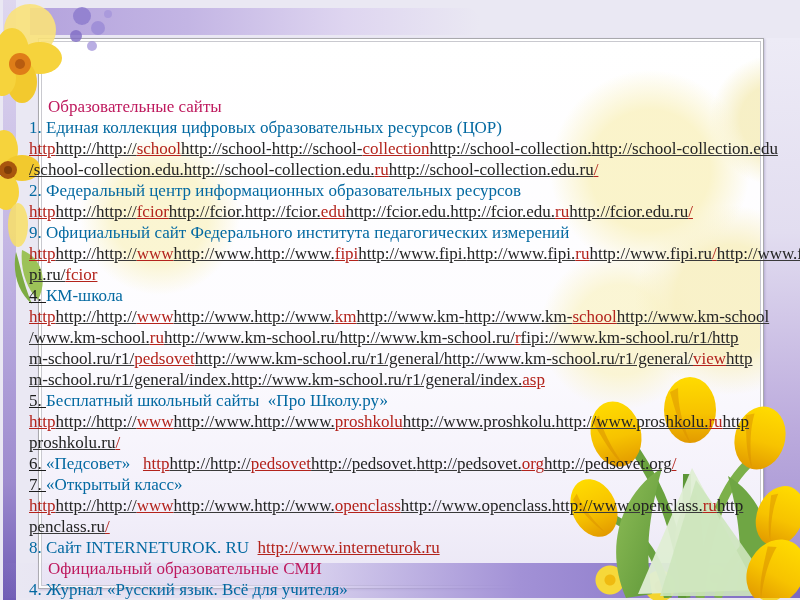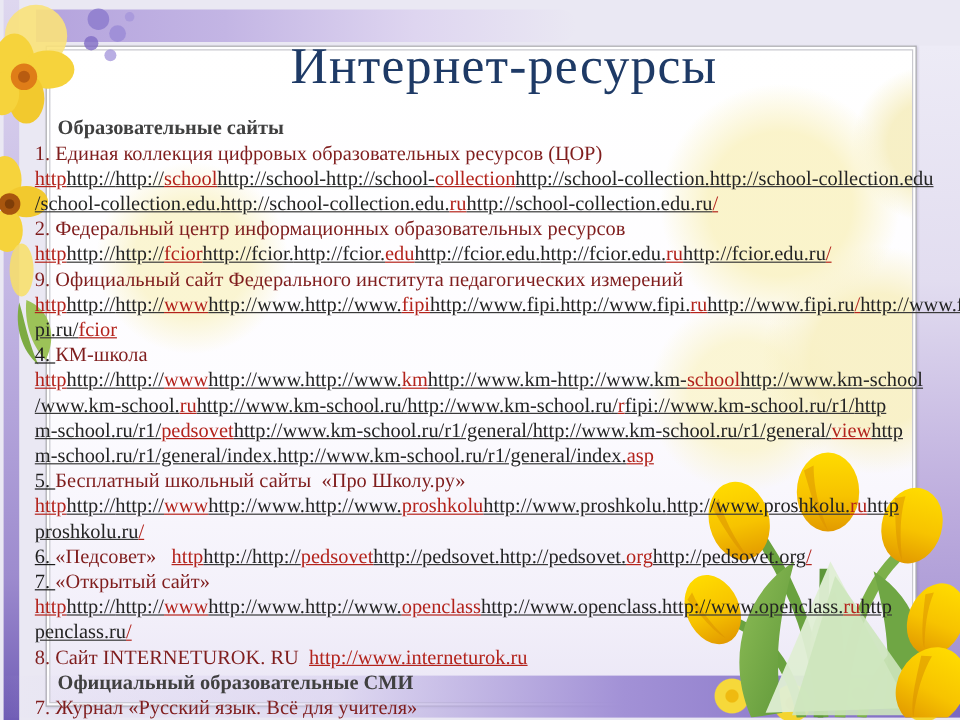--- a/index.html
+++ b/index.html
@@ -61,22 +61,22 @@
     text-align:center;font-size:43px;letter-spacing:1px;color:#1e3a66;
     font-family:"Liberation Serif","DejaVu Serif",serif;
   }
   
   .body-text{
     position:absolute;left:29px;top:96px;width:790px;z-index:7;
     font-size:17px;line-height:21px;color:#1c1c1c;
   }
   .line{white-space:pre;height:21px;}
   .line.indent{padding-left:19px;}
-  .seg-plain{color:#7f1d1d;}
-  .seg-bold{font-weight:bold;color:#404040;margin-top:40px;}
+  .seg-plain{color:#0369a1;}
+  .seg-bold{font-weight:normal;color:#be185d;margin-top:40px;}
   .seg-dark{color:#242424;text-decoration:underline;text-decoration-color:#3a3a3a;}
   .seg-red{color:#b3231c;text-decoration:underline;text-decoration-color:#b3231c;}
   .seg-num{color:#1c1c1c;text-decoration:underline;}
 </style>
 </head>
 <body>
 
 <div id="stage">
 
   <div class="frame-bg"></div>
@@ -165,42 +165,41 @@
     <g transform="rotate(22 212 140)">
       <ellipse cx="212" cy="140" rx="23" ry="31" fill="url(#tg)"></ellipse>
       <path d="M196 124 C 202 146, 206 158, 212 166 C 206 150, 202 136, 202 120 Z" fill="#d98f00" opacity="0.5"></path>
     </g>
     <g transform="rotate(30 208 196)">
       <ellipse cx="208" cy="196" rx="28" ry="34" fill="url(#tg)"></ellipse>
       <path d="M188 178 C 196 204, 200 216, 208 226 C 200 206, 196 190, 196 174 Z" fill="#d98f00" opacity="0.55"></path>
     </g>
   </svg>
 
-  <div class="title">Интернет-ресурсы</div>
 
   <div class="body-text">
       <div class="line indent"><span class="seg-bold">Образовательные сайты</span></div>
       <div class="line"><span class="seg-plain">1. Единая коллекция цифровых образовательных ресурсов (ЦОР)</span></div>
       <div class="line"><span class="seg-red">http</span><span class="seg-dark">http://</span><span class="seg-dark">http://</span><span class="seg-red">school</span><span class="seg-dark">http://school-</span><span class="seg-dark">http://school-</span><span class="seg-red">collection</span><span class="seg-dark">http://school-collection.</span><span class="seg-dark">http://school-collection.edu</span></div>
       <div class="line"><span class="seg-dark">/school-collection.edu.</span><span class="seg-dark">http://school-collection.edu.</span><span class="seg-red">ru</span><span class="seg-dark">http://school-collection.edu.ru</span><span class="seg-red">/</span></div>
       <div class="line"><span class="seg-plain">2. Федеральный центр информационных образовательных ресурсов</span></div>
       <div class="line"><span class="seg-red">http</span><span class="seg-dark">http://</span><span class="seg-dark">http://</span><span class="seg-red">fcior</span><span class="seg-dark">http://fcior.</span><span class="seg-dark">http://fcior.</span><span class="seg-red">edu</span><span class="seg-dark">http://fcior.edu.</span><span class="seg-dark">http://fcior.edu.</span><span class="seg-red">ru</span><span class="seg-dark">http://fcior.edu.ru</span><span class="seg-red">/</span></div>
       <div class="line"><span class="seg-plain">9. Официальный сайт Федерального института педагогических измерений</span></div>
       <div class="line"><span class="seg-red">http</span><span class="seg-dark">http://</span><span class="seg-dark">http://</span><span class="seg-red">www</span><span class="seg-dark">http://www.</span><span class="seg-dark">http://www.</span><span class="seg-red">fipi</span><span class="seg-dark">http://www.fipi.</span><span class="seg-dark">http://www.fipi.</span><span class="seg-red">ru</span><span class="seg-dark">http://www.fipi.ru</span><span class="seg-red">/</span><span class="seg-dark">http://www.fi</span></div>
       <div class="line"><span class="seg-dark">pi.ru/</span><span class="seg-red">fcior</span></div>
       <div class="line"><span class="seg-num">4. </span><span class="seg-plain">КМ-школа</span></div>
       <div class="line"><span class="seg-red">http</span><span class="seg-dark">http://</span><span class="seg-dark">http://</span><span class="seg-red">www</span><span class="seg-dark">http://www.</span><span class="seg-dark">http://www.</span><span class="seg-red">km</span><span class="seg-dark">http://www.km-</span><span class="seg-dark">http://www.km-</span><span class="seg-red">school</span><span class="seg-dark">http://www.km-school</span></div>
       <div class="line"><span class="seg-dark">/www.km-school.</span><span class="seg-red">ru</span><span class="seg-dark">http://www.km-school.ru/</span><span class="seg-dark">http://www.km-school.ru/</span><span class="seg-red">r</span><span class="seg-dark">fipi://www.km-school.ru/r1/</span><span class="seg-dark">http</span></div>
       <div class="line"><span class="seg-dark">m-school.ru/r1/</span><span class="seg-red">pedsovet</span><span class="seg-dark">http://www.km-school.ru/r1/general/</span><span class="seg-dark">http://www.km-school.ru/r1/general/</span><span class="seg-red">view</span><span class="seg-dark">http</span></div>
       <div class="line"><span class="seg-dark">m-school.ru/r1/general/index.</span><span class="seg-dark">http://www.km-school.ru/r1/general/index.</span><span class="seg-red">asp</span></div>
       <div class="line"><span class="seg-num">5. </span><span class="seg-plain">Бесплатный школьный сайты  «Про Школу.ру»</span></div>
       <div class="line"><span class="seg-red">http</span><span class="seg-dark">http://</span><span class="seg-dark">http://</span><span class="seg-red">www</span><span class="seg-dark">http://www.</span><span class="seg-dark">http://www.</span><span class="seg-red">proshkolu</span><span class="seg-dark">http://www.proshkolu.</span><span class="seg-dark">http://www.proshkolu.</span><span class="seg-red">ru</span><span class="seg-dark">http</span></div>
       <div class="line"><span class="seg-dark">proshkolu.ru</span><span class="seg-red">/</span></div>
       <div class="line"><span class="seg-num">6. </span><span class="seg-plain">«Педсовет»</span><span class="seg-plain">   </span><span class="seg-red">http</span><span class="seg-dark">http://</span><span class="seg-dark">http://</span><span class="seg-red">pedsovet</span><span class="seg-dark">http://pedsovet.</span><span class="seg-dark">http://pedsovet.</span><span class="seg-red">org</span><span class="seg-dark">http://pedsovet.org</span><span class="seg-red">/</span></div>
-      <div class="line"><span class="seg-num">7. </span><span class="seg-plain">«Открытый сайт»</span></div>
+      <div class="line"><span class="seg-num">7. </span><span class="seg-plain">«Открытый класс»</span></div>
       <div class="line"><span class="seg-red">http</span><span class="seg-dark">http://</span><span class="seg-dark">http://</span><span class="seg-red">www</span><span class="seg-dark">http://www.</span><span class="seg-dark">http://www.</span><span class="seg-red">openclass</span><span class="seg-dark">http://www.openclass.</span><span class="seg-dark">http://www.openclass.</span><span class="seg-red">ru</span><span class="seg-dark">http</span></div>
       <div class="line"><span class="seg-dark">penclass.ru</span><span class="seg-red">/</span></div>
       <div class="line"><span class="seg-plain">8. Сайт INTERNETUROK. RU  </span><span class="seg-red">http://www.interneturok.ru</span></div>
       <div class="line indent"><span class="seg-bold">Официальный образовательные СМИ</span></div>
-      <div class="line"><span class="seg-plain">7. Журнал «Русский язык. Всё для учителя»</span></div>
+      <div class="line"><span class="seg-plain">4. Журнал «Русский язык. Всё для учителя»</span></div>
     </div>
 
 </div>
 
 </body></html>

